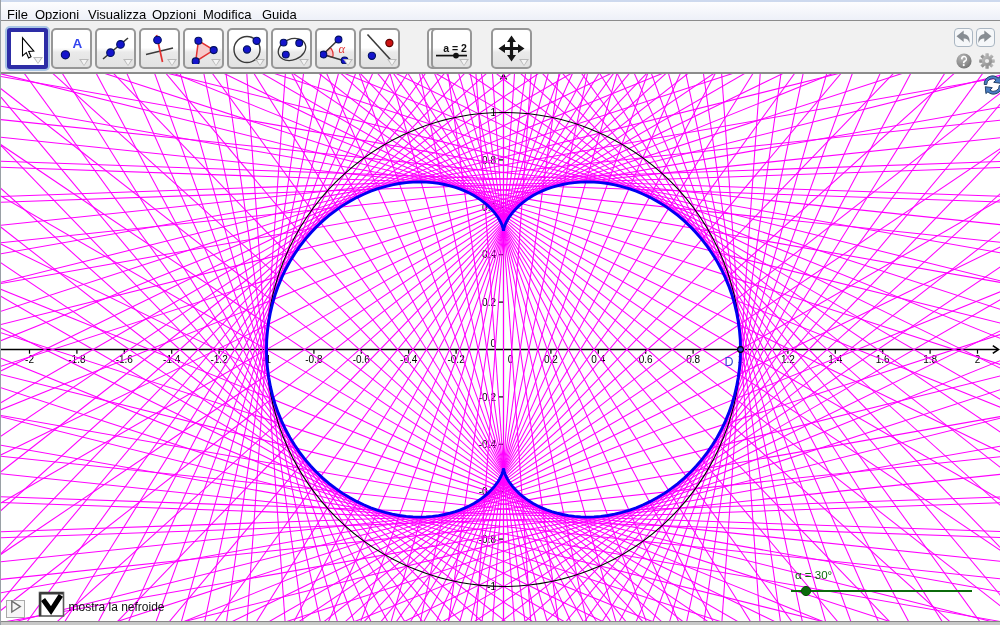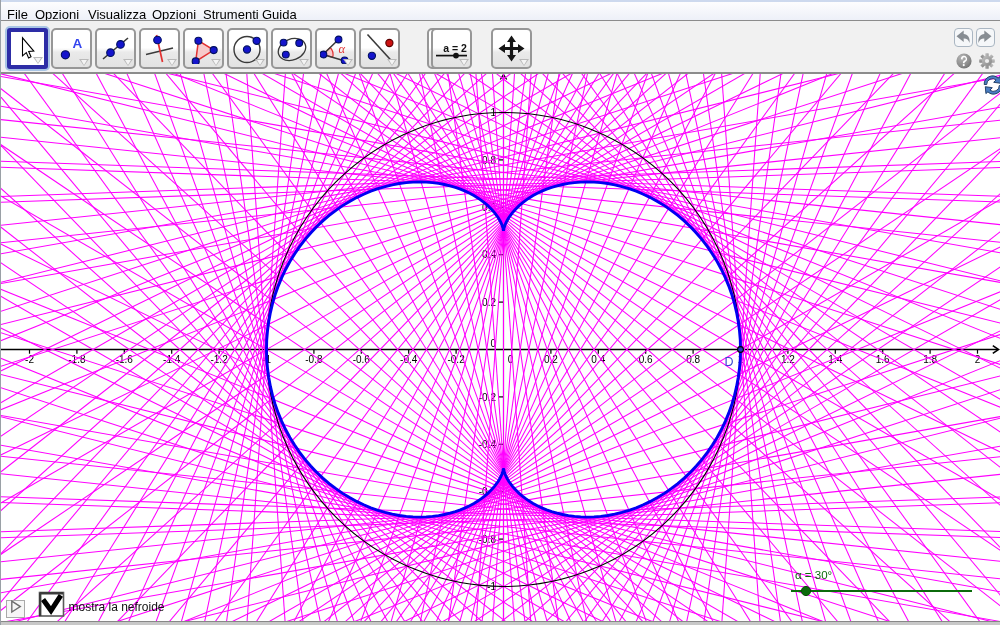--- a/index.html
+++ b/index.html
@@ -294,21 +294,21 @@
 <g transform="translate(984.5,3)" stroke-linejoin="round">
 <path d="M1.2,7.5 A5.8,5.8 0 0 1 10.6,2.9 L8.2,5.3 L15.2,6.3 L14.6,-0.6 L12.6,1.1 A8.3,8.3 0 0 0 -1.3,7.5 Z" fill="#4a7ec2" stroke="#17355e" stroke-width="0.9"></path>
 <path d="M13.8,8.5 A5.8,5.8 0 0 1 4.4,13.1 L6.8,10.7 L-0.2,9.7 L0.4,16.6 L2.4,14.9 A8.3,8.3 0 0 0 16.3,8.5 Z" fill="#4a7ec2" stroke="#17355e" stroke-width="0.9"></path>
 </g>
 </svg></div>
 <div id="menubar">
 <span style="left:6px">File</span>
       <span style="left:34px">Opzioni</span>
       <span style="left:87px">Visualizza</span>
 <span style="left:151px">Opzioni</span>
-      <span style="left:202px">Strumenti</span>
+      <span style="left:202px">Modifica</span>
       <span style="left:261px">Guida</span>
 </div>
 <div id="toolbar">
 <div class="tb sel" style="left:6px">
         <svg width="31" height="31" viewBox="0 0 31 31">
           <path d="M10.5,4.8 L10.5,22.8 L14.3,19.6 L16.6,24.9 L19,23.8 L16.7,18.5 L21.8,18.1 Z" fill="#fff" stroke="#000" stroke-width="1.1"></path>
         </svg>
         <span class="dd"></span>
       </div>
 <div class="tb" style="left:50px">

